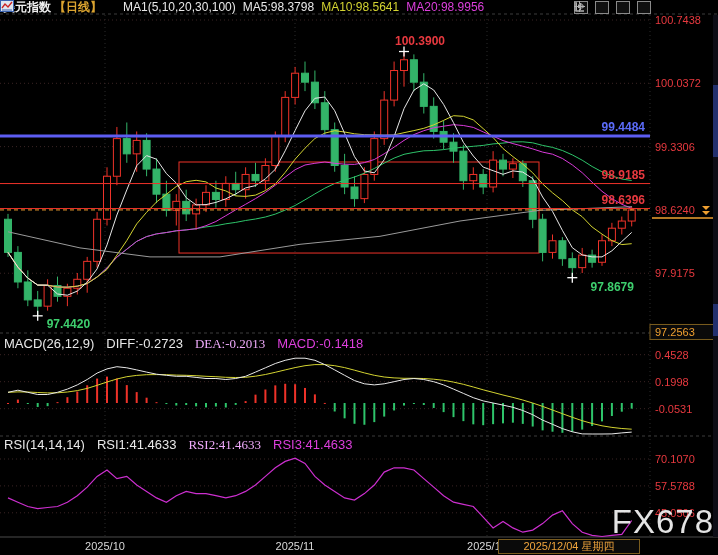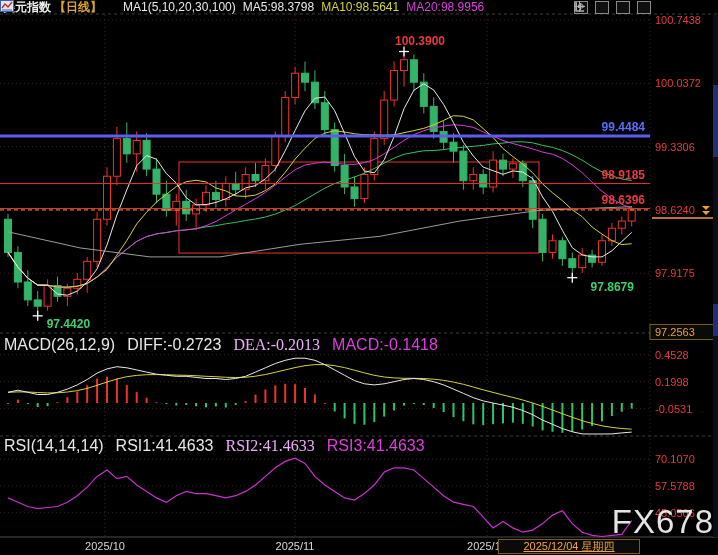--- a/index.html
+++ b/index.html
@@ -11,31 +11,31 @@
           align-items:center;gap:7px;padding-left:3px;font-size:12px;line-height:15px;z-index:5;}
   .hd-symbol{color:#f0f0f0;font-weight:700;}
   .hd-period{color:#dba430;font-weight:700;}
   .hd-ma{color:#e8e8e8;}
   .hd-ma10{color:#d4d431;}
   .hd-ma20{color:#dd3fdd;}
   .icon{display:inline-flex;align-items:center;}
   .toolbar{position:absolute;left:574px;top:1px;display:flex;gap:7px;z-index:6;}
   .tool{width:14px;height:13px;border:1px solid #8a8a8a;background:#101010;display:flex;
         align-items:center;justify-content:center;box-sizing:border-box;}
-  .macd-row,.rsi-row{position:absolute;left:4px;font-size:16px;z-index:5;display:flex;gap:12px;}
+  .macd-row,.rsi-row{position:absolute;left:4px;font-size:13px;z-index:5;display:flex;gap:12px;}
   .macd-row{top:336px;}
   .rsi-row{top:437px;}
   .pl-white{color:#e8e8e8;}
   .pl-yellow{color:#f0abfc;font-family:Liberation Serif, serif;}
   .pl-magenta{color:#dd3fdd;text-align:center;}
   .watermark{position:absolute;right:4px;bottom:14px;font-size:33px;color:#e4e4e4;
              letter-spacing:1px;z-index:4;}
   .datebox{position:absolute;left:498px;top:539px;width:142px;height:15px;box-sizing:border-box;
            border:1px solid #7a5c1e;background:#0a0a0a;color:#f0a43c;font-size:11px;
-           line-height:13px;text-align:center;z-index:6;text-decoration:underline;}
+           line-height:13px;text-align:center;z-index:6;}
 </style>
 </head>
 <body>
 
 <div class="stage">
 
   <svg id="cv" width="718" height="555" viewBox="0 0 718 555">
       <g>
         <line x1="105" y1="15" x2="105" y2="537" stroke="#2b2b2b" stroke-width="1" stroke-dasharray="1 3"></line>
         <line x1="295" y1="15" x2="295" y2="537" stroke="#2b2b2b" stroke-width="1" stroke-dasharray="1 3"></line>

